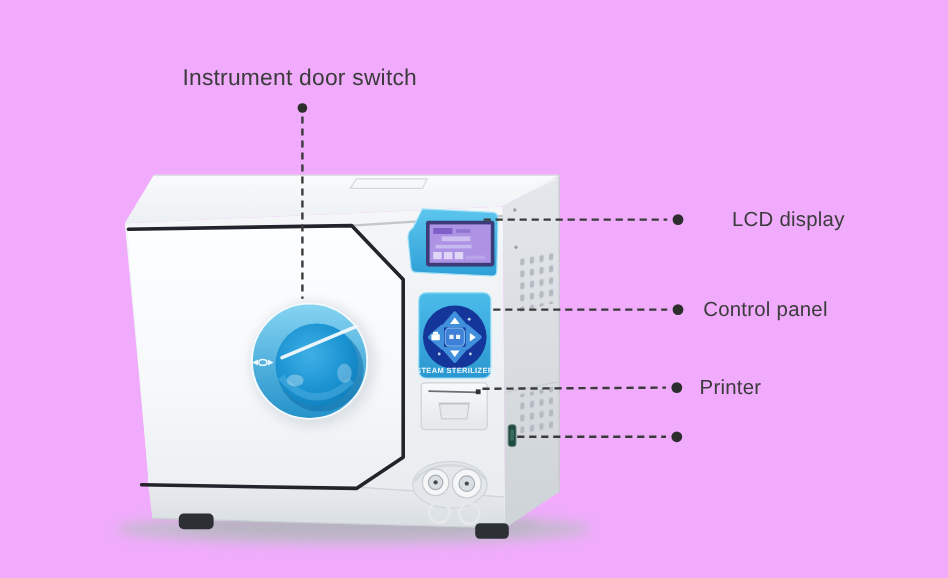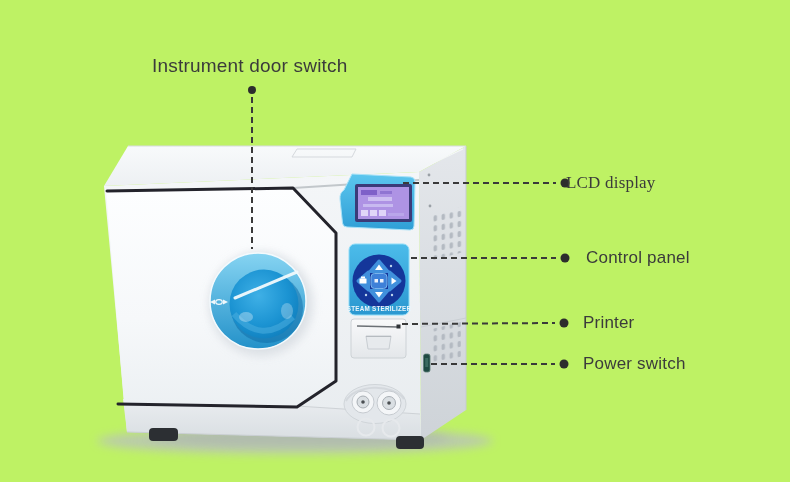--- a/index.html
+++ b/index.html
@@ -1,26 +1,26 @@
 <!DOCTYPE html>
 <html><head>
 <meta charset="utf-8">
 <style>
   html,body{margin:0;padding:0;background:#ffffff;}
   .stage{
-    position:relative;width:790px;height:482px;background:#bef264;overflow:hidden;
+    position:relative;width:790px;height:482px;background:#f0abfc;overflow:hidden;
     font-family:"Liberation Sans",sans-serif;
   }
   .stage svg{position:absolute;left:0;top:0;}
   .label{
     position:absolute;color:#3b3b3b;font-size:17px;font-weight:400;
     white-space:nowrap;letter-spacing:.2px;line-height:22px;
   }
   .label-door{left:152px;top:55px;font-size:19px;}
-  .label-lcd{left:566px;top:172px;font-family:Liberation Serif, serif;}
+  .label-lcd{left:610px;top:172px;}
   .label-control{left:586px;top:247px;}
   .label-printer{left:583px;top:312px;}
   .label-power{left:583px;top:353px;}
   .dash{stroke:#3a3a3a;stroke-width:2;stroke-dasharray:6 4;fill:none;}
   .dot{fill:#2d2d2d;}
 </style>
 </head>
 <body>
 
 <div class="stage">
@@ -219,15 +219,14 @@
 
     <line class="dash" x1="431" y1="364" x2="555" y2="364"></line>
     <circle class="dot" cx="564" cy="364" r="4.5"></circle>
   </g>
 </svg>
 
 <div class="label label-door">Instrument door switch</div>
 <div class="label label-lcd">LCD display</div>
 <div class="label label-control">Control panel</div>
 <div class="label label-printer">Printer</div>
-<div class="label label-power">Power switch</div>
 
 </div>
 
 </body></html>

